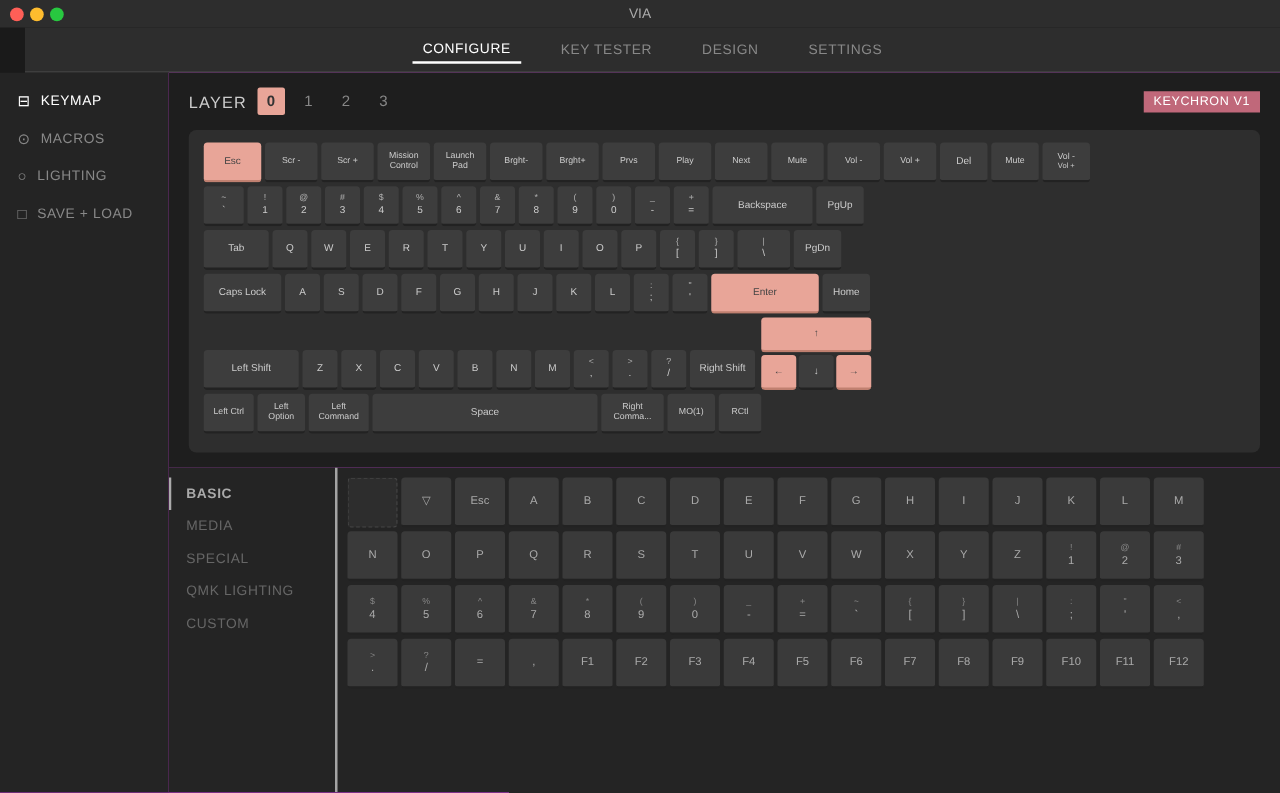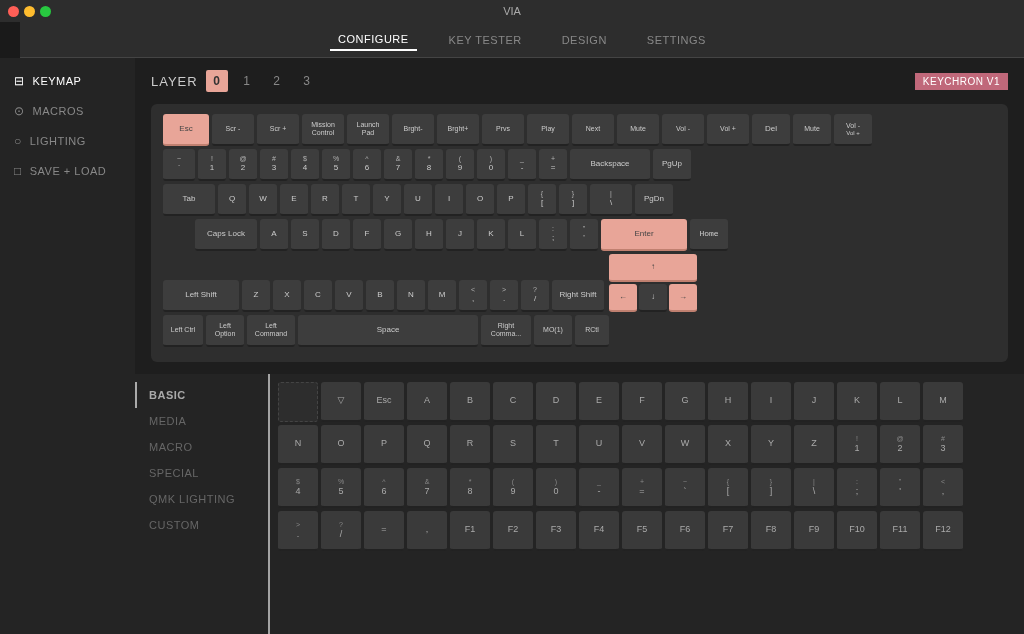--- a/index.html
+++ b/index.html
@@ -188,21 +188,21 @@
       position: relative;
     }
     .key.pink {
       background: #e8a598;
       color: #444;
       border-bottom: 2px solid #c08070;
     }
     .key.wide { min-width: 46px; }
     .key.backspace { min-width: 64px; }
     .key.tab { min-width: 52px; }
-    .key.caps { min-width: 62px; margin-left: 32px; }
+    .key.caps { min-width: 62px; }
     .key.lshift { min-width: 76px; }
     .key.rshift { min-width: 52px; }
     .key.enter {
       background: #e8a598;
       color: #444;
       border-bottom: 2px solid #c08070;
       min-width: 86px;
     }
     .key.space { min-width: 180px; }
     .key.arrow { min-width: 28px; height: 28px; }
@@ -467,21 +467,21 @@
           <div class="key">L</div>
           <div class="key">
               <span class="top-label">:</span>
               <span>;</span>
             </div>
           <div class="key">
               <span class="top-label">"</span>
               <span>'</span>
             </div>
           <div class="key enter">Enter</div>
-          <div class="key" style="min-width:38px;font-family:Liberation Mono, monospace;">Home</div>
+          <div class="key" style="min-width:38px;">Home</div>
         </div>
 
         <div class="key-row">
           <div class="key lshift" style="font-size:8px;">Left Shift</div>
           <div class="key">Z</div>
           <div class="key">X</div>
           <div class="key">C</div>
           <div class="key">V</div>
           <div class="key">B</div>
           <div class="key">N</div>
@@ -520,21 +520,20 @@
           <div class="key" style="min-width:34px; font-size:7px;">RCtl</div>
         </div>
       </div>
     </div>
 
     <div class="bottom-panel">
 
       <div class="bottom-sidebar">
         <div class="bottom-sidebar-item section-header active">BASIC</div>
         <div class="bottom-sidebar-item">MEDIA</div>
-        <div class="bottom-sidebar-item">MACRO</div>
         <div class="bottom-sidebar-item">SPECIAL</div>
         <div class="bottom-sidebar-item">QMK LIGHTING</div>
         <div class="bottom-sidebar-item">CUSTOM</div>
       </div>
 
       <div class="key-picker">
 
         <div class="picker-row">
           <div class="pkey empty"></div>
           <div class="pkey">

